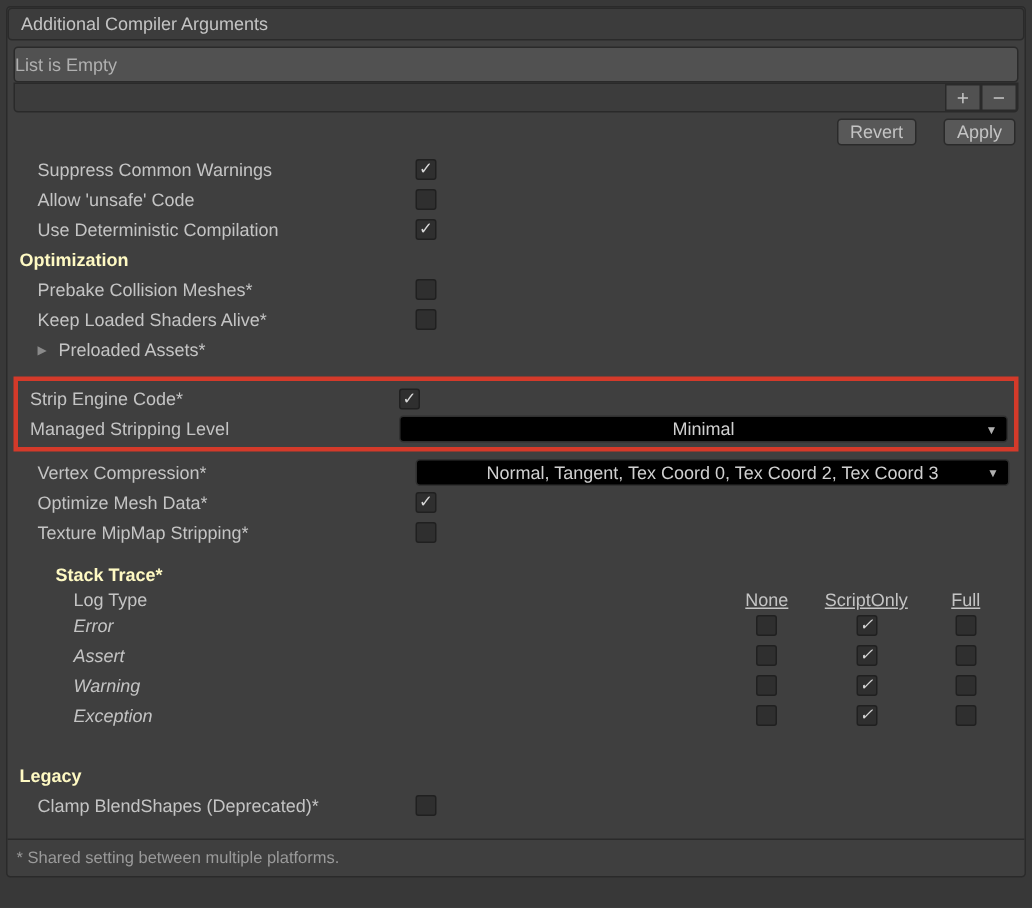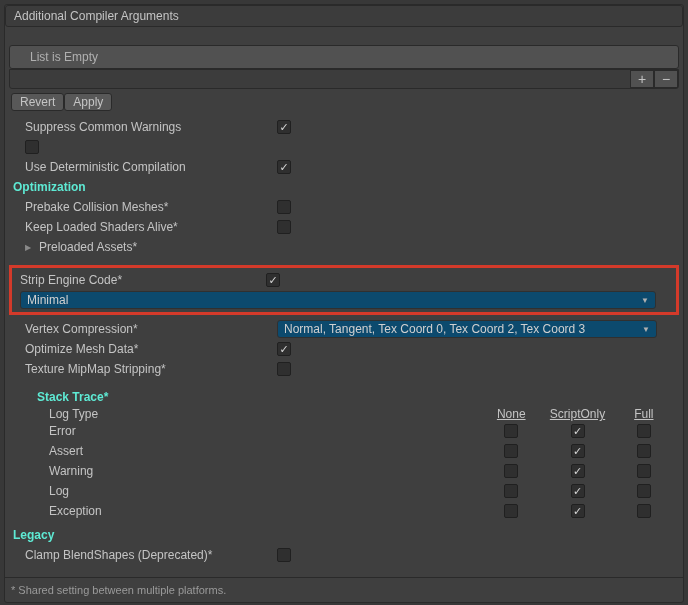--- a/index.html
+++ b/index.html
@@ -16,27 +16,27 @@
     background: #3f3f3f;
     border: 1px solid #2a2a2a;
     border-radius: 3px;
     margin: 4px;
   }
   .header-bar {
     background: #3c3c3c;
     border: 1px solid #2a2a2a;
     border-radius: 3px;
     padding: 3px 8px;
-    margin-bottom: 18px;
+    margin-bottom: 4px;
   }
   .list-empty {
     background: #515151;
     border: 1px solid #2a2a2a;
     border-radius: 3px;
-    padding: 4px 20px;
+    padding: 4px 0;
     color: #b0b0b0;
   }
   .list-footer {
     background: #3c3c3c;
     border: 1px solid #2a2a2a;
     border-radius: 0 0 3px 3px;
     height: 20px;
     display: flex;
     justify-content: flex-end;
     align-items: center;
@@ -49,70 +49,71 @@
     border: 1px solid #2a2a2a;
     display: flex;
     align-items: center;
     justify-content: center;
     color: #c4c4c4;
     font-size: 14px;
     line-height: 1;
   }
   .actions-row {
     display: flex;
-    justify-content: flex-start;
-    gap: 0;
+    justify-content: flex-end;
+    gap: 18px;
     padding: 4px 6px 6px 6px;
   }
   .action-btn {
     background: #585858;
     border: 1px solid #2a2a2a;
     border-radius: 3px;
     color: #c4c4c4;
     padding: 1px 8px;
     font-size: 12px;
   }
   .content { padding: 0 6px 6px 6px; }
   .row {
     display: flex;
     align-items: center;
     height: 20px;
     padding-left: 14px;
   }
   .row.indent0 { padding-left: 2px; }
   .row .label { width: 252px; flex-shrink: 0; }
-  .section-label { font-weight: 600; color: #5eead4; }
+  .section-label { font-weight: 600; color: #fef9c3; }
   .checkbox {
     width: 14px;
     height: 14px;
     background: #2f2f2f;
     border: 1px solid #202020;
     border-radius: 2px;
     display: flex;
     align-items: center;
     justify-content: center;
   }
   .checkbox.checked::after {
     content: "✓";
     color: #d8d8d8;
     font-size: 11px;
     line-height: 1;
   }
   .dropdown {
     flex: 1;
     height: 18px;
-    background: #0c4a6e;
+    background: #000000;
     border: 1px solid #303030;
     border-radius: 3px;
     display: flex;
     align-items: center;
     padding: 0 6px;
     color: #d0d0d0;
     position: relative;
-    margin-right: 20px;
+    margin-right: 4px;
+    justify-content: center;
   }
   .dropdown .caret {
     position: absolute;
     right: 6px;
     font-size: 8px;
     color: #b0b0b0;
   }
   .foldout {
     display: flex;
     align-items: center;
@@ -136,20 +137,21 @@
     display: flex;
     padding-left: 14px;
   }
   .stack-header .col-type { width: 252px; }
   .stack-header .col { width: 68px; text-align: center; text-decoration: underline; }
   .stack-row {
     display: flex;
     align-items: center;
     height: 20px;
     padding-left: 14px;
+    font-style: italic;
   }
   .stack-row .col-type { width: 440px; }
   .stack-row .col {
     width: 68px;
     display: flex;
     justify-content: center;
   }
   .footnote {
     font-size: 11px;
     color: #9a9a9a;
@@ -180,20 +182,21 @@
     <button class="action-btn">Revert</button>
     <button class="action-btn">Apply</button>
   </div>
 
   <div class="content">
     <div class="row">
       <span class="label">Suppress Common Warnings</span>
       <span class="checkbox checked"></span>
     </div>
     <div class="row">
+      <span class="label">Allow 'unsafe' Code</span>
       <span class="checkbox"></span>
     </div>
     <div class="row">
       <span class="label">Use Deterministic Compilation</span>
       <span class="checkbox checked"></span>
     </div>
 
     <div class="row indent0">
       <span class="section-label">Optimization</span>
     </div>
@@ -212,20 +215,21 @@
       </span>
     </div>
   </div>
 
   <div class="highlight-box">
     <div class="row">
       <span class="label">Strip Engine Code*</span>
       <span class="checkbox checked"></span>
     </div>
     <div class="row">
+      <span class="label">Managed Stripping Level</span>
       <div class="dropdown">
         <span>Minimal</span>
         <span class="caret">▼</span>
       </div>
     </div>
   </div>
 
   <div class="content">
     <div class="row">
       <span class="label">Vertex Compression*</span>
@@ -285,46 +289,34 @@
             <span class="checkbox"></span>
           </span>
         <span class="col">
             <span class="checkbox checked"></span>
           </span>
         <span class="col">
             <span class="checkbox"></span>
           </span>
       </div>
       <div class="stack-row">
-        <span class="col-type">Log</span>
+        <span class="col-type">Exception</span>
         <span class="col">
             <span class="checkbox"></span>
           </span>
         <span class="col">
             <span class="checkbox checked"></span>
           </span>
         <span class="col">
             <span class="checkbox"></span>
           </span>
       </div>
-      <div class="stack-row">
-        <span class="col-type">Exception</span>
-        <span class="col">
-            <span class="checkbox"></span>
-          </span>
-        <span class="col">
-            <span class="checkbox checked"></span>
-          </span>
-        <span class="col">
-            <span class="checkbox"></span>
-          </span>
-      </div>
-    </div>
-
-    <div class="row indent0" style="margin-top:4px;">
+    </div>
+
+    <div class="row indent0" style="margin-top:20px;">
       <span class="section-label">Legacy</span>
     </div>
     <div class="row">
       <span class="label">Clamp BlendShapes (Deprecated)*</span>
       <span class="checkbox"></span>
     </div>
   </div>
 
   <div class="footnote">* Shared setting between multiple platforms.</div>
 </div>

